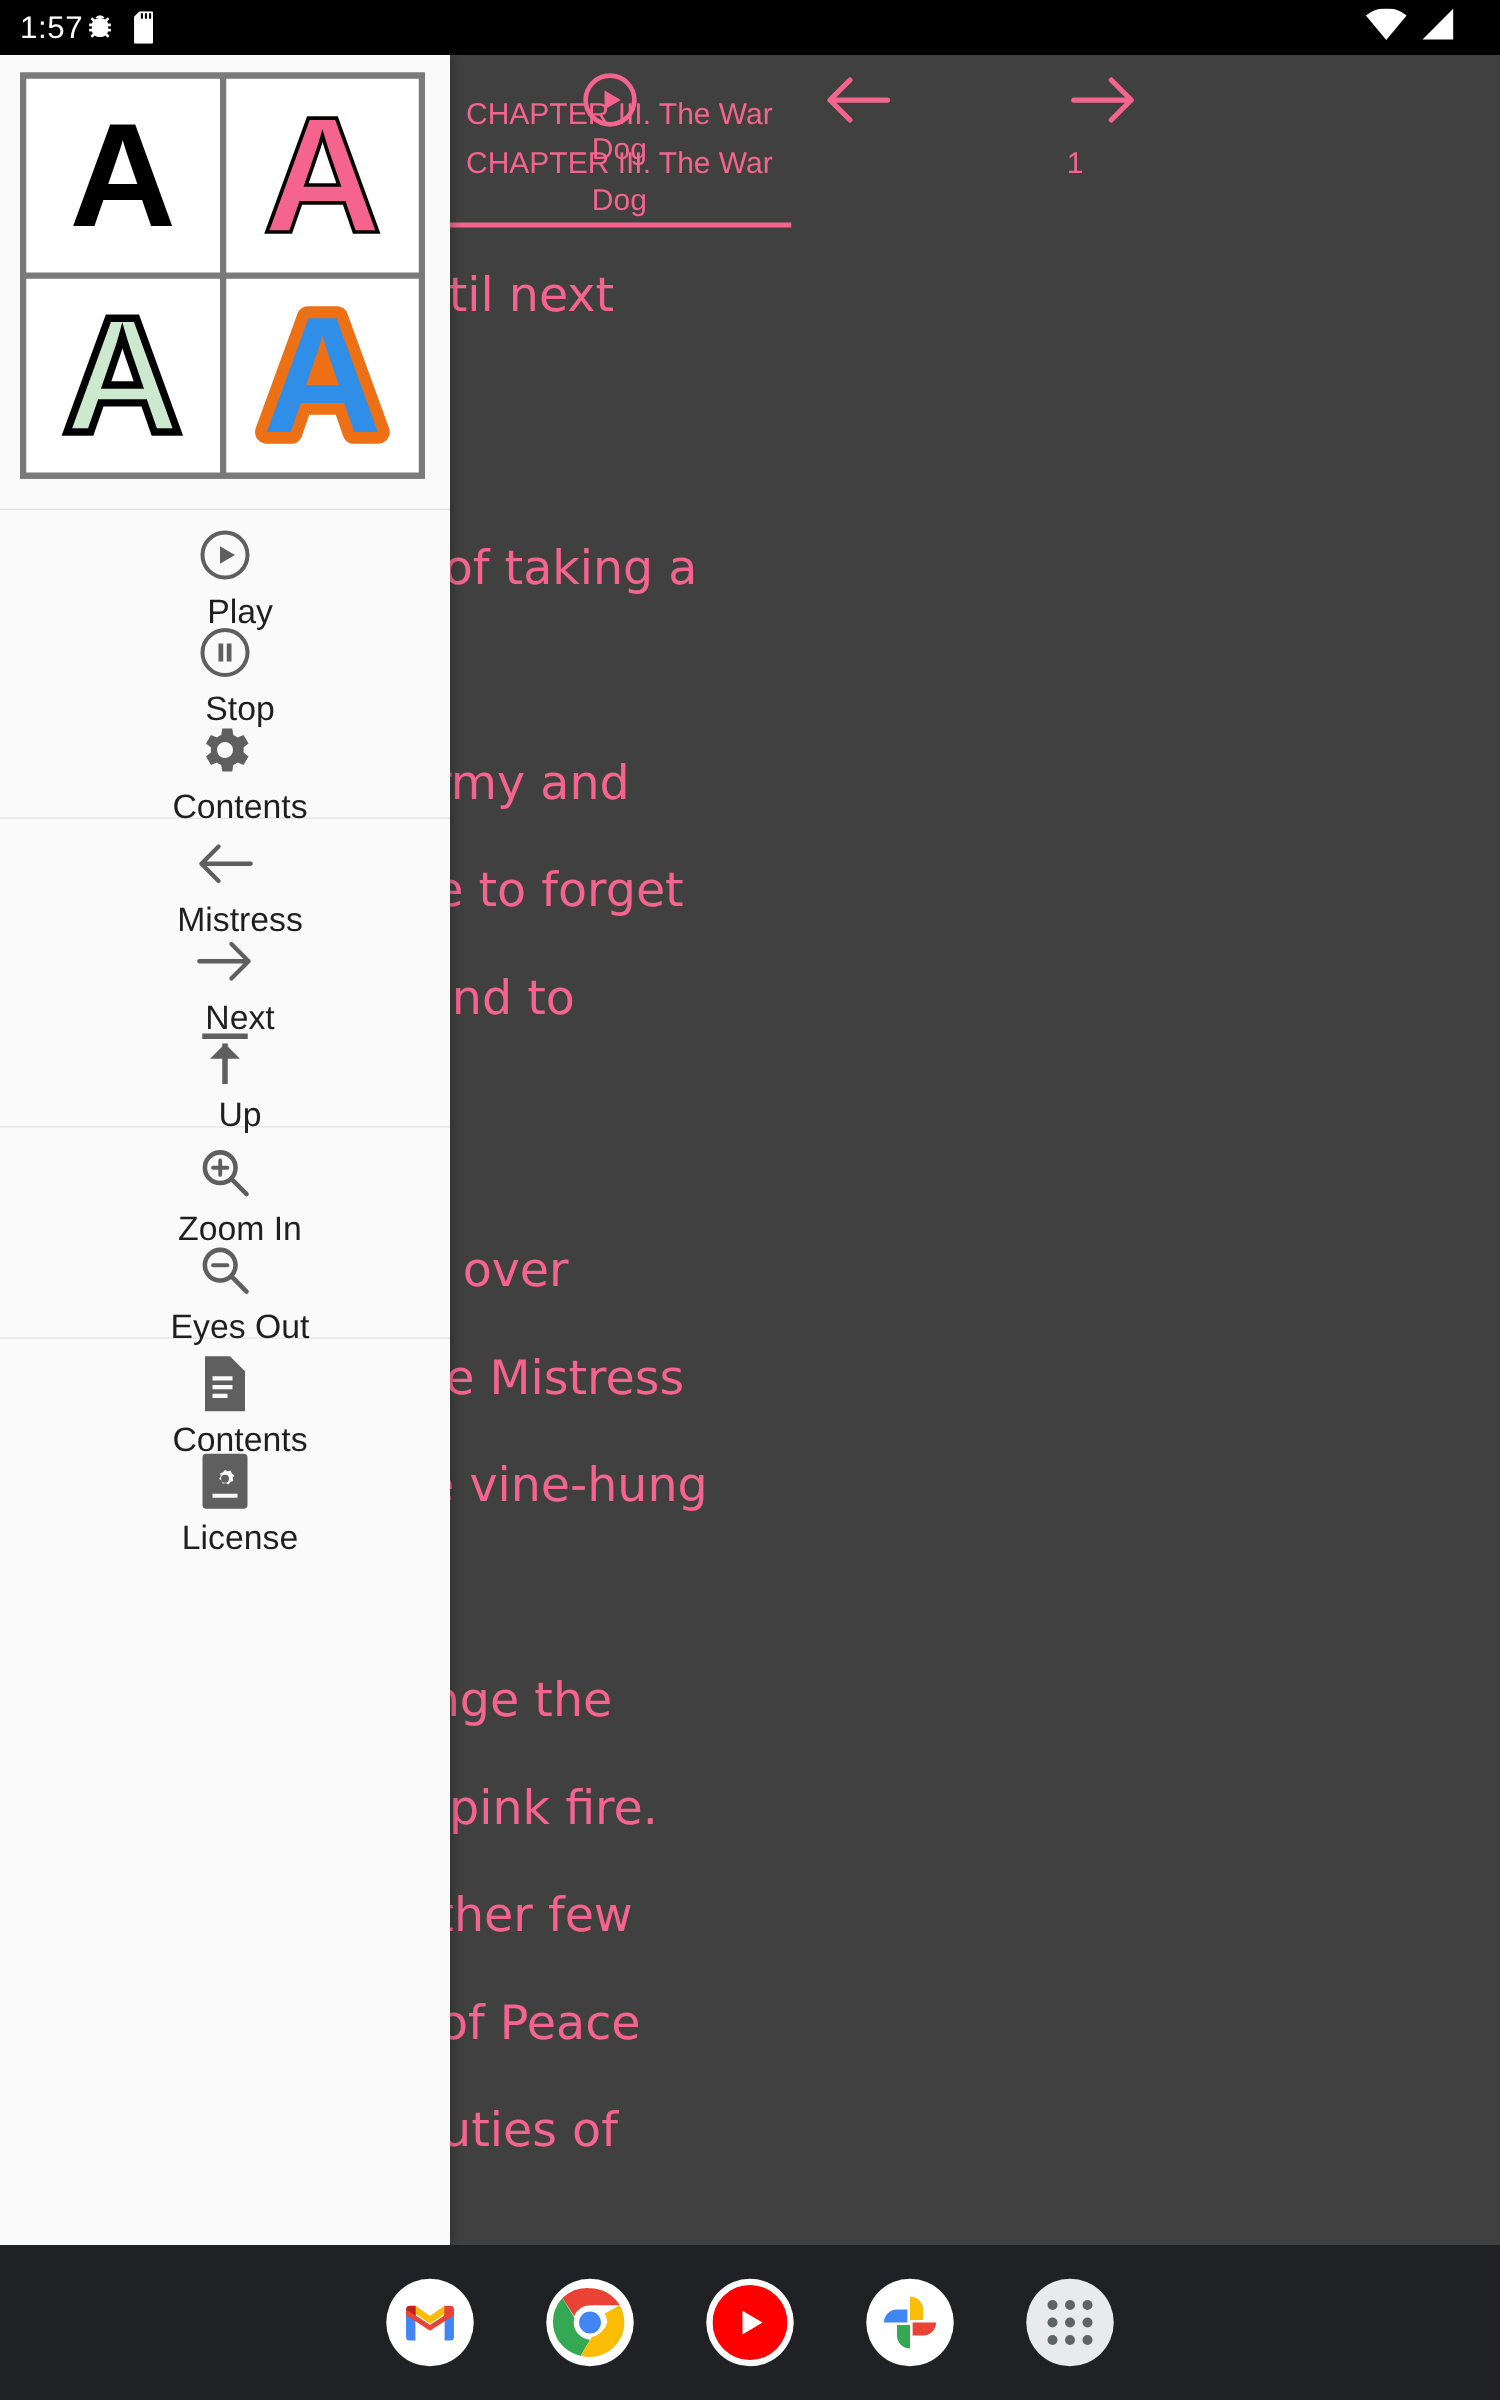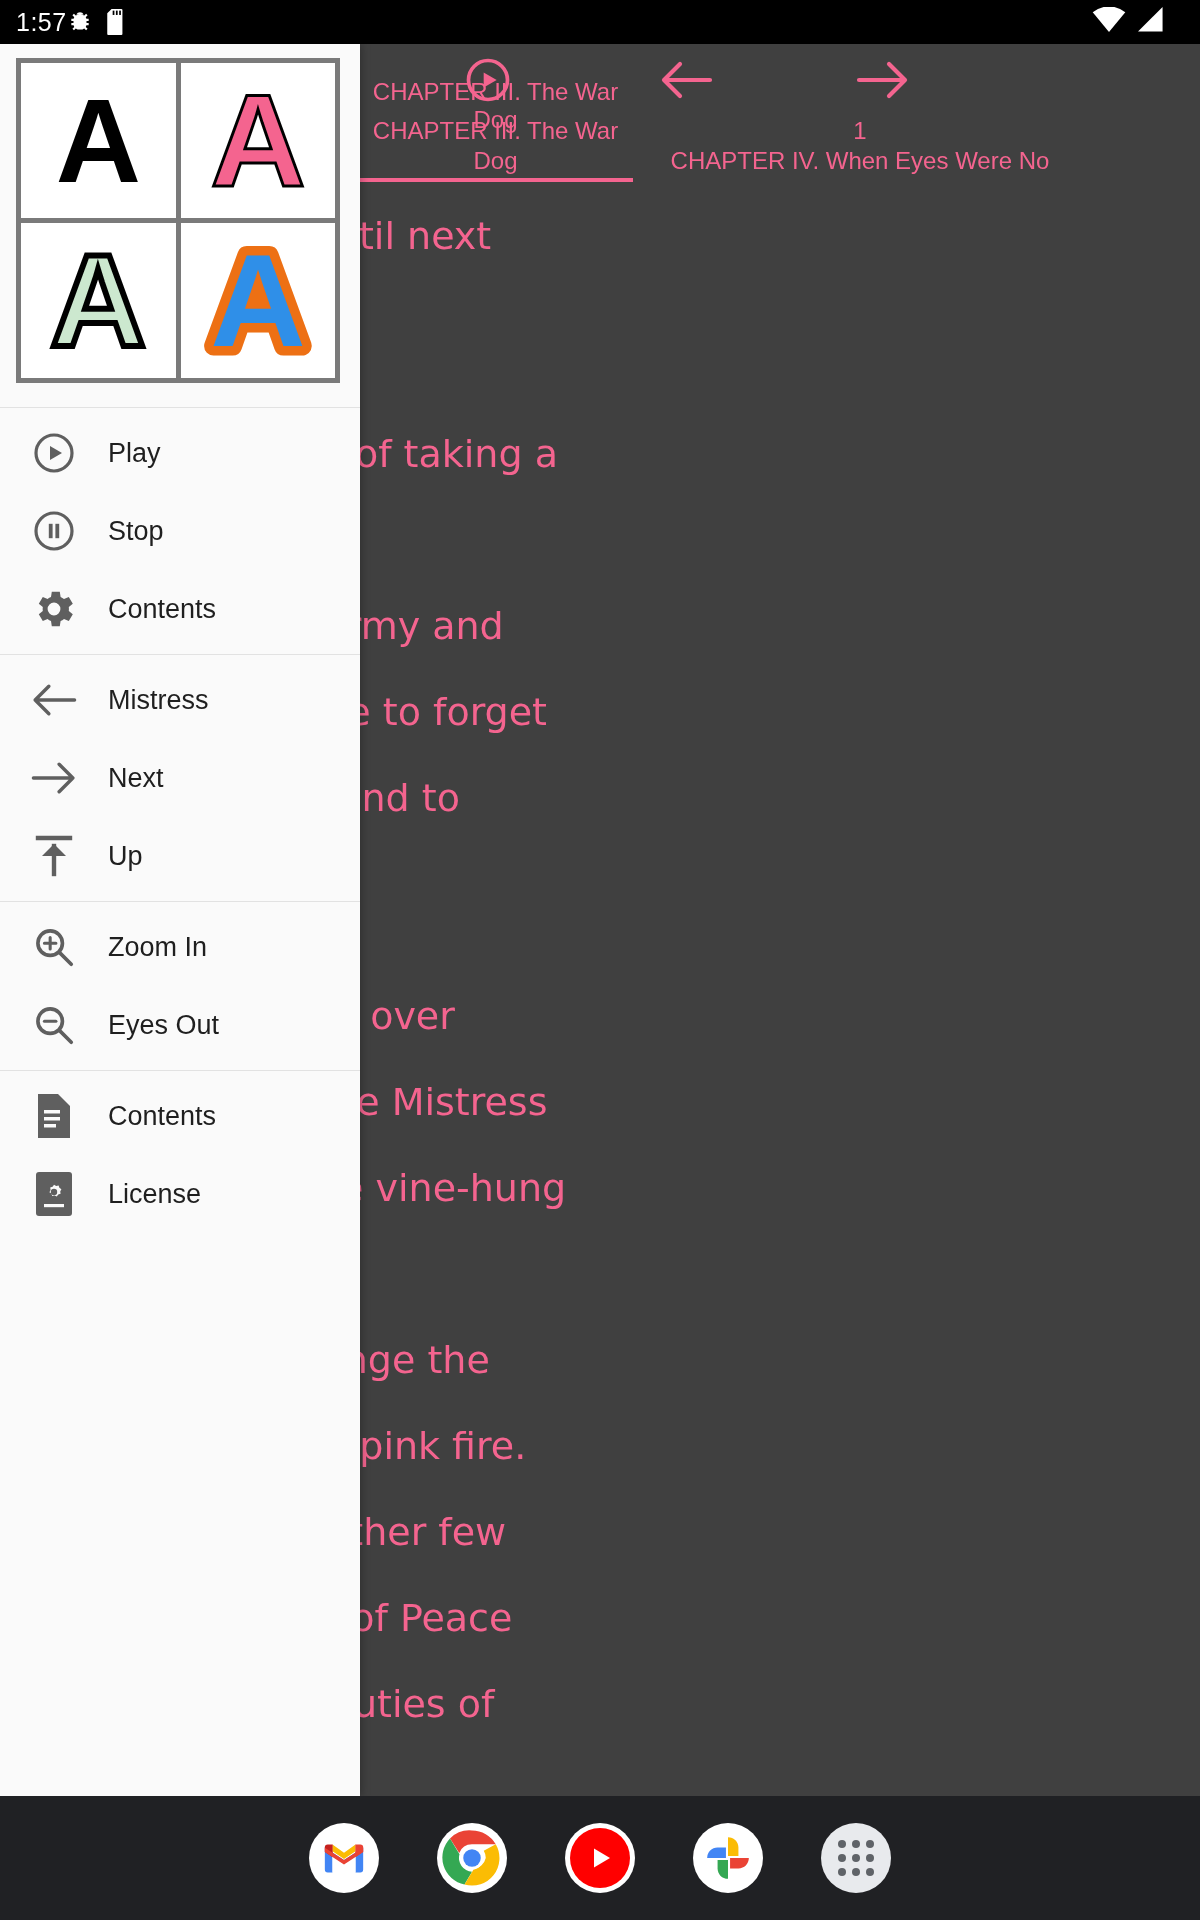--- a/index.html
+++ b/index.html
@@ -109,20 +109,21 @@
   }
   .glyph-plain { color: #000000; }
 
   .drawer-sep {
     height: 1px; background: #e2e2e2; margin: 6px 0;
   }
   .drawer-item {
     display: flex; align-items: center;
     height: 78px;
     padding-left: 24px;
+    flex-direction: column;
   }
   .drawer-item .di-icon {
     width: 60px; height: 60px;
     display: flex; align-items: center; justify-content: center;
     margin-right: 24px;
     flex: 0 0 60px;
   }
   .drawer-item .di-label {
     font-size: 27px; color: #1f1f1f;
     font-family: "Liberation Sans", sans-serif;
@@ -204,21 +205,20 @@
     <div class="tabs">
       <div class="tab-prev-label">CHAPTER III. The War Dog</div>
 
       <div class="tab tab-current">
         <span class="tab-title">CHAPTER III. The War Dog</span>
         <span class="tab-underline"></span>
       </div>
 
       <div class="tab tab-next-chapter">
         <span class="tab-num">1</span>
-        <span class="tab-title">CHAPTER IV. When Eyes Were No</span>
       </div>
     </div>
 
     <div class="booktext">
       <p>decided to wait until next</p>
       <div class="gap"></div>
       <p>The Place,</p>
       <p>wing his first plan of taking a</p>
       <p>ew York.</p>
       <p>in in our regular army and</p>

